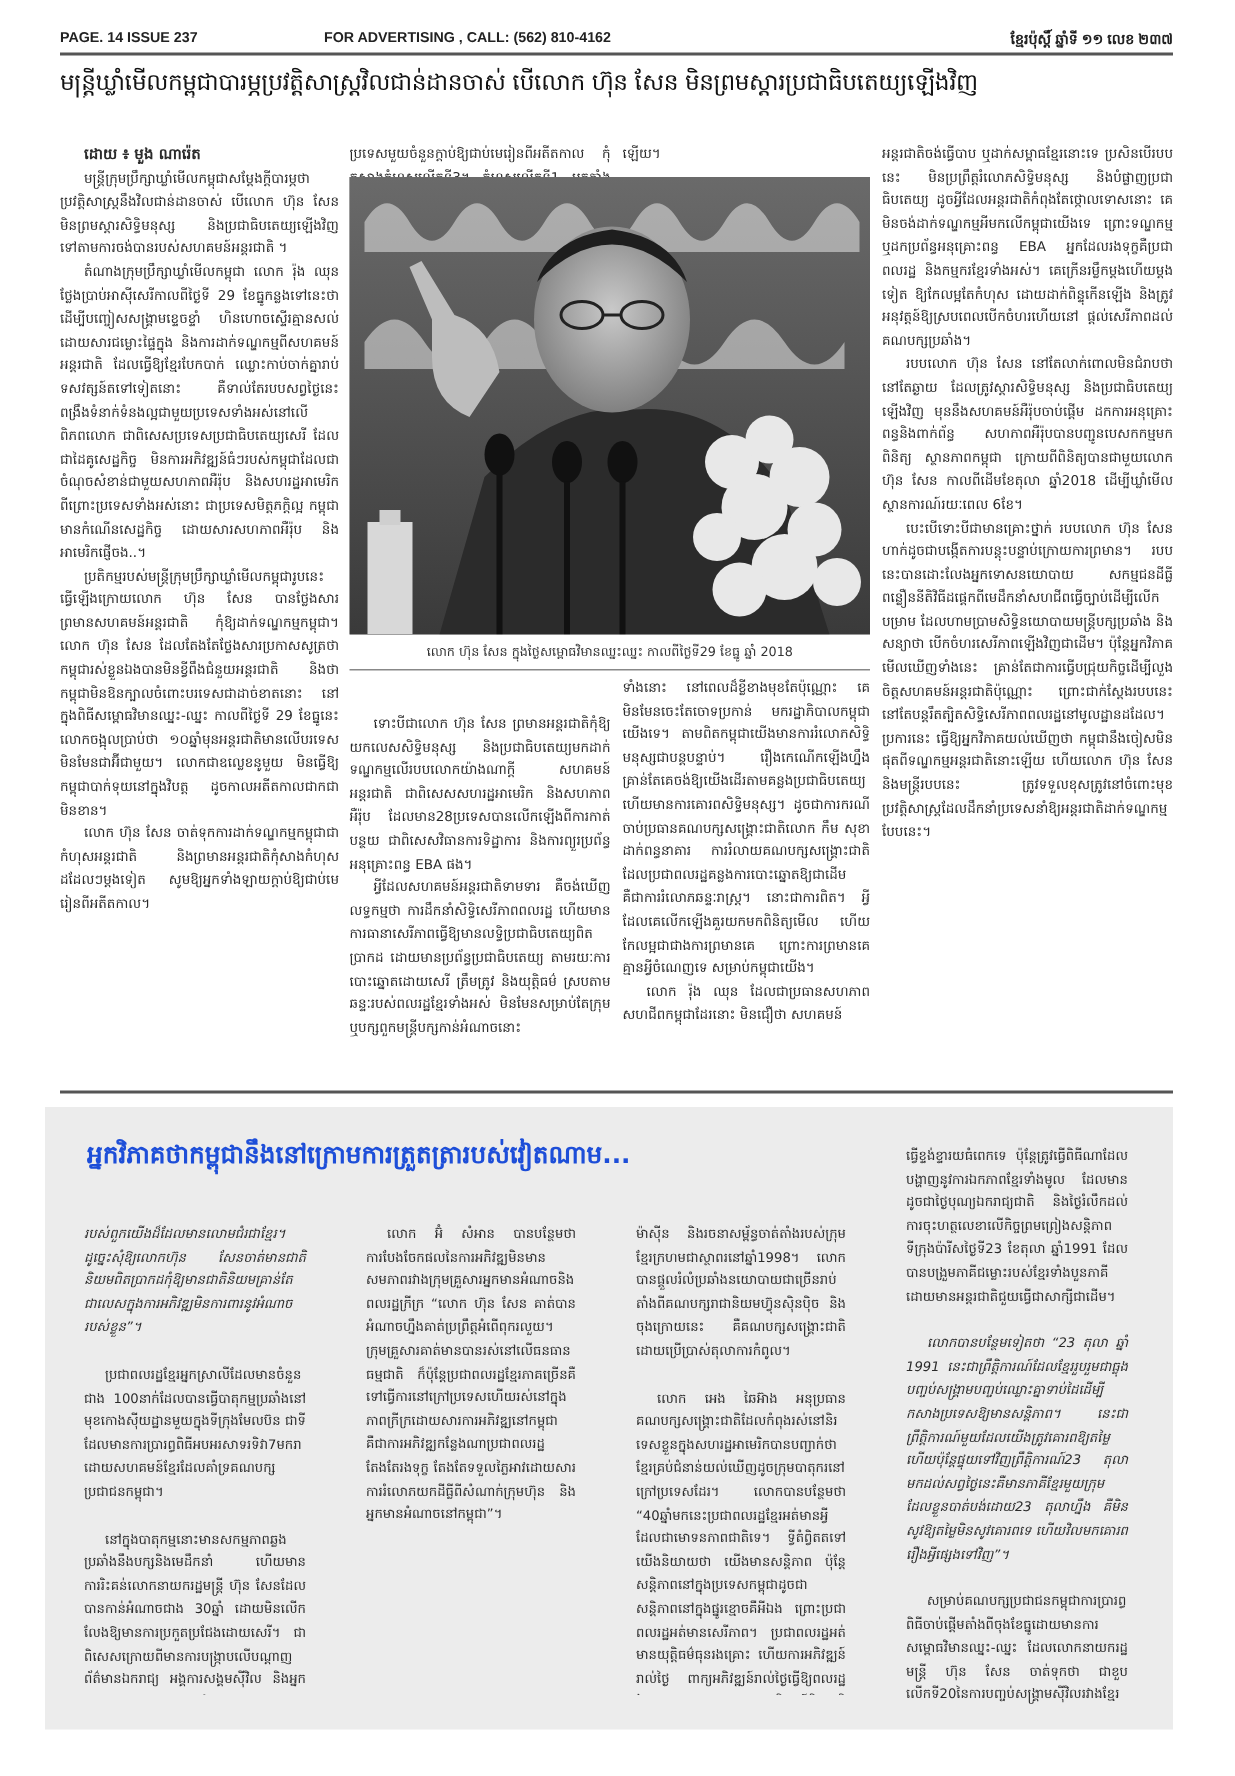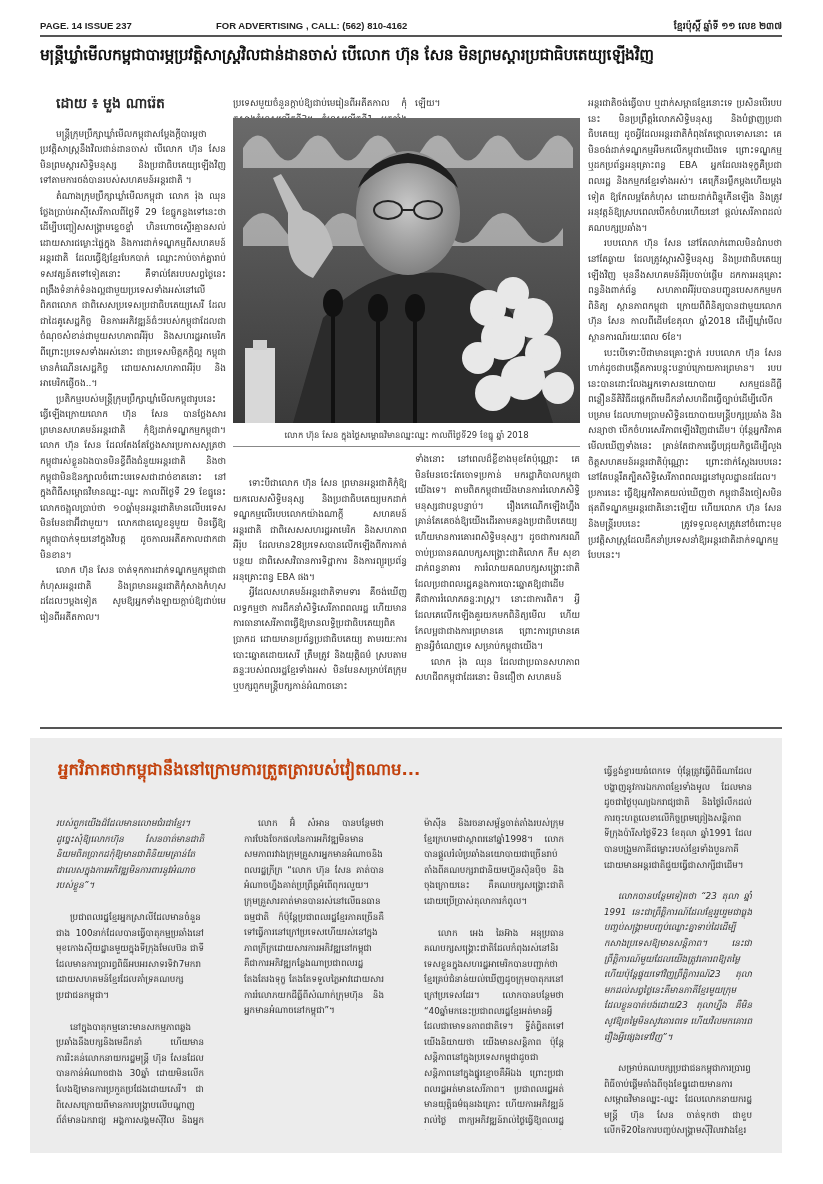--- a/index.html
+++ b/index.html
@@ -3,29 +3,29 @@
 <meta charset="utf-8">
 <style>
   html,body{margin:0;padding:0;background:#fff;}
   body{width:823px;height:1184px;position:relative;overflow:hidden;font-family:"DejaVu Sans",sans-serif;color:#222;}
   .hdr{position:absolute;left:40px;top:20px;width:742px;height:14px;font-family:"Liberation Sans",sans-serif;font-size:9.5px;font-weight:bold;color:#222;}
   .hdr span{position:absolute;top:0;}
   .hdr .l{left:0}
   .hdr .c{left:176px}
   .hdr .r{right:0}
   .rule{position:absolute;left:40px;width:742px;height:1.5px;background:#555;}
-  .headline{position:absolute;left:40px;top:45px;width:742px;font-size:15.5px;font-weight:bold;letter-spacing:-0.3px;white-space:nowrap;overflow:hidden;line-height:20px;color:#111;}
+  .headline{position:absolute;left:40px;top:45px;width:742px;font-size:15.5px;font-weight:normal;letter-spacing:-0.3px;white-space:nowrap;overflow:hidden;line-height:20px;color:#111;}
   .col{position:absolute;font-size:9px;line-height:15.6px;text-align:justify;color:#2a2a2a;overflow:hidden;}
   .col p{margin:0;text-indent:16px;}
-  .byline{font-weight:bold;font-size:14px;margin-left:16px;margin-bottom:15px;}
+  .byline{font-weight:bold;font-size:10px;margin-left:16px;margin-bottom:1px;}
   .photo{position:absolute;left:233px;top:118px;width:347px;height:305px;overflow:hidden;background:#4a4a4a;}
   .caption{position:absolute;left:233px;top:428px;width:347px;text-align:center;font-size:8.5px;color:#333;line-height:14px;}
   .caprule{position:absolute;left:233px;top:446px;width:347px;height:1px;background:#888;}
   .box{position:absolute;left:30px;top:738px;width:752px;height:415px;background:#ececec;}
-  .box-head{position:absolute;left:58px;top:758px;font-size:16.5px;font-weight:bold;color:#c2410c;white-space:nowrap;line-height:24px;}
+  .box-head{position:absolute;left:58px;top:758px;font-size:16.5px;font-weight:bold;color:#1d4ed8;white-space:nowrap;line-height:24px;}
   .boxcol{position:absolute;font-size:8.8px;line-height:15.6px;text-align:justify;color:#2a2a2a;overflow:hidden;}
   .boxcol p{margin:16px;text-indent:14px;}
   .it{font-style:italic;}
 </style>
 </head>
 <body>
 
 <div class="hdr">
   <span class="l">PAGE. 14 ISSUE 237</span>
   <span class="c">FOR ADVERTISING ,  CALL: (562) 810-4162</span>

